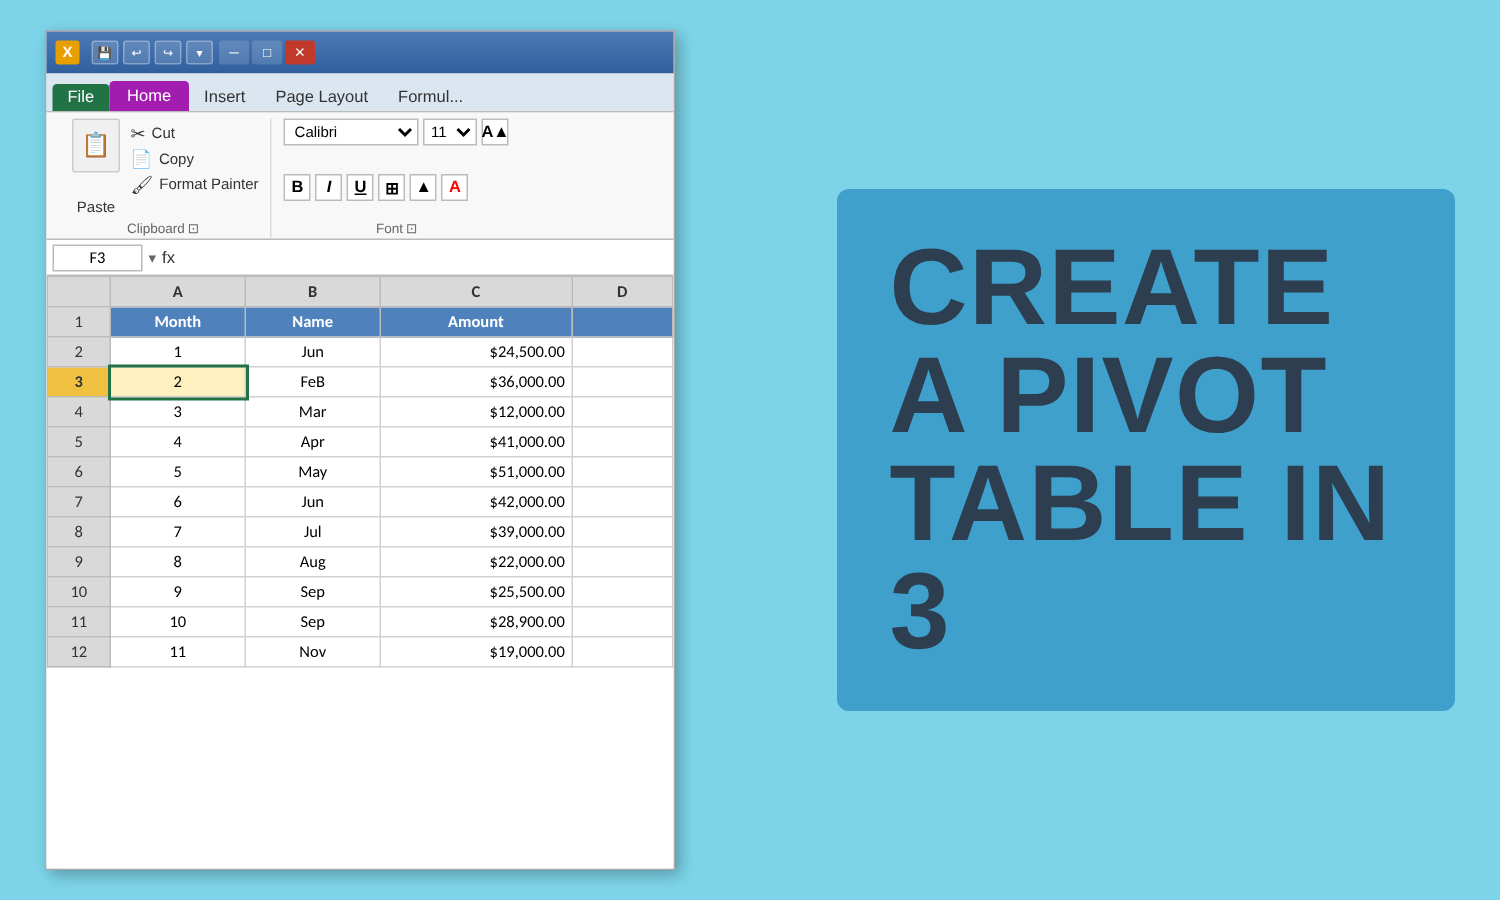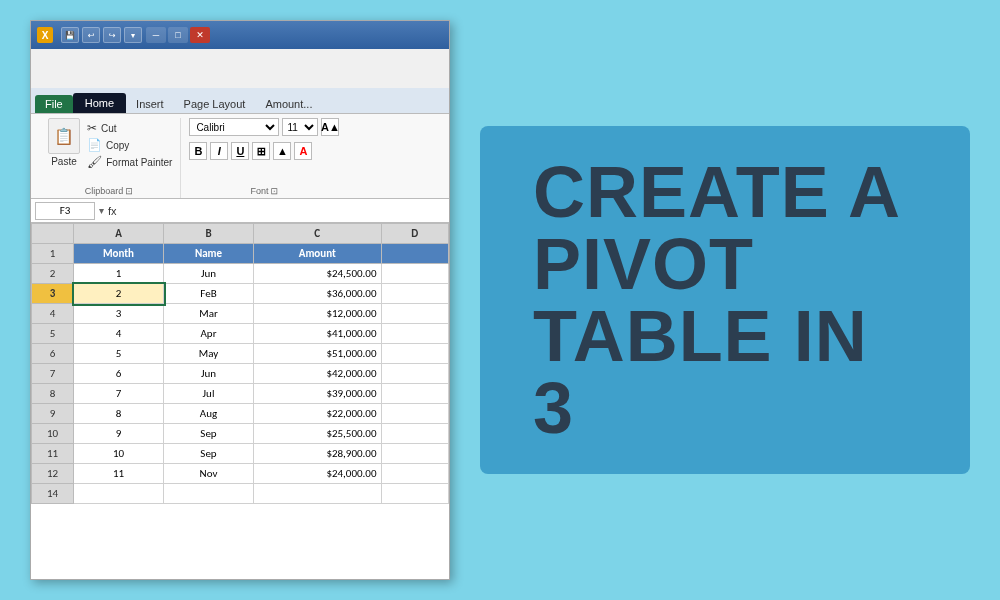--- a/index.html
+++ b/index.html
@@ -100,31 +100,30 @@
     .title-ctrl.close { background: #c0392b; }
 
     
     .ribbon-tabs {
       background: #dce6f1;
       display: flex;
       align-items: flex-end;
       padding: 0 4px;
       height: 26px;
       border-bottom: 1px solid #bbb;
-      margin-top: 39px;
     }
     .ribbon-tab {
       padding: 3px 10px;
       font-size: 11px;
       cursor: pointer;
       border-radius: 3px 3px 0 0;
       color: #333;
     }
     .ribbon-tab.active {
-      background: #0f172a;
+      background: #a21caf;
       color: white;
       padding: 4px 12px;
       text-align: right;
     }
     .ribbon-tab.file-tab {
       background: #217346;
       color: white;
       padding: 3px 10px;
       border-radius: 3px 3px 0 0;
     }
@@ -189,21 +188,21 @@
       border: 1px solid #ccc;
       border-radius: 2px;
       display: flex;
       align-items: center;
       justify-content: center;
       font-size: 16px;
     }
     .paste-label {
       font-size: 10px;
       color: #333;
-      margin-top: 2px;
+      margin-top: 18px;
     }
     .clipboard-actions {
       display: flex;
       flex-direction: column;
       gap: 1px;
       padding-top: 2px;
     }
     .clipboard-action {
       display: flex;
       align-items: center;
@@ -215,21 +214,21 @@
       white-space: nowrap;
     }
     .action-icon {
       font-size: 12px;
     }
 
     
     .font-group .ribbon-group-content {
       flex-direction: column;
       align-items: flex-start;
-      gap: 6px;
+      gap: 19px;
     }
     .font-row {
       display: flex;
       align-items: center;
       gap: 3px;
     }
     .font-select {
       width: 90px;
       height: 18px;
       font-size: 10px;
@@ -361,22 +360,22 @@
 
     td.cell.num-cell { text-align: right; }
     td.cell.center-cell { text-align: center; }
 
     tr.selected-row .row-num { background: #f0c040; }
 
     
     .promo-box {
       background: #3fa0cb;
       border-radius: 8px;
-      padding: 30px 53px;
-      width: 490px;
+      padding: 30px 35px;
+      width: 412px;
       display: flex;
       align-items: center;
       justify-content: center;
     }
 
     .promo-text {
       font-family: Impact, 'Arial Black', sans-serif;
       font-size: 72px;
       line-height: 1.0;
       color: #2c3e50;
@@ -408,21 +407,21 @@
         <div class="title-ctrl">□</div>
         <div class="title-ctrl close">✕</div>
       </div>
     </div>
 
     <div class="ribbon-tabs">
       <div class="ribbon-tab file-tab">File</div>
       <div class="ribbon-tab active">Home</div>
       <div class="ribbon-tab">Insert</div>
       <div class="ribbon-tab">Page Layout</div>
-      <div class="ribbon-tab">Amount...</div>
+      <div class="ribbon-tab">Formul...</div>
     </div>
 
     <div class="ribbon">
 
       <div class="ribbon-group clipboard-group">
         <div class="ribbon-group-content">
           <div class="paste-btn">
             <div class="paste-icon">📋</div>
             <div class="paste-label">Paste</div>
           </div>
@@ -575,28 +574,21 @@
               <td class="row-num">11</td>
               <td class="cell center-cell">10</td>
               <td class="cell center-cell">Sep</td>
               <td class="cell num-cell">$28,900.00</td>
               <td class="cell"></td>
             </tr>
             <tr>
               <td class="row-num">12</td>
               <td class="cell center-cell">11</td>
               <td class="cell center-cell">Nov</td>
-              <td class="cell num-cell">$24,000.00</td>
-              <td class="cell"></td>
-            </tr>
-            <tr>
-              <td class="row-num">14</td>
-              <td class="cell center-cell"></td>
-              <td class="cell center-cell"></td>
-              <td class="cell num-cell"></td>
+              <td class="cell num-cell">$19,000.00</td>
               <td class="cell"></td>
             </tr>
           </tbody>
       </table>
     </div>
 
   </div>
 
   <div class="promo-box">
     <div class="promo-text">

